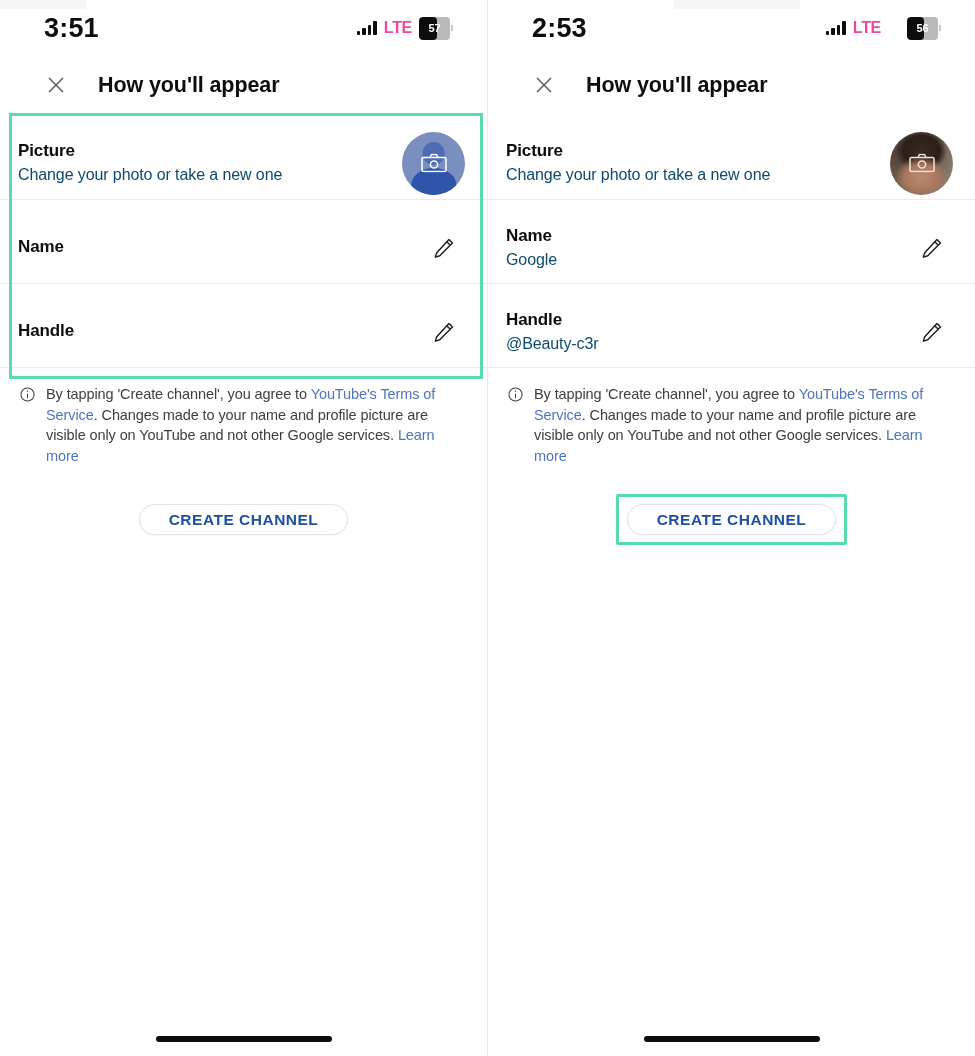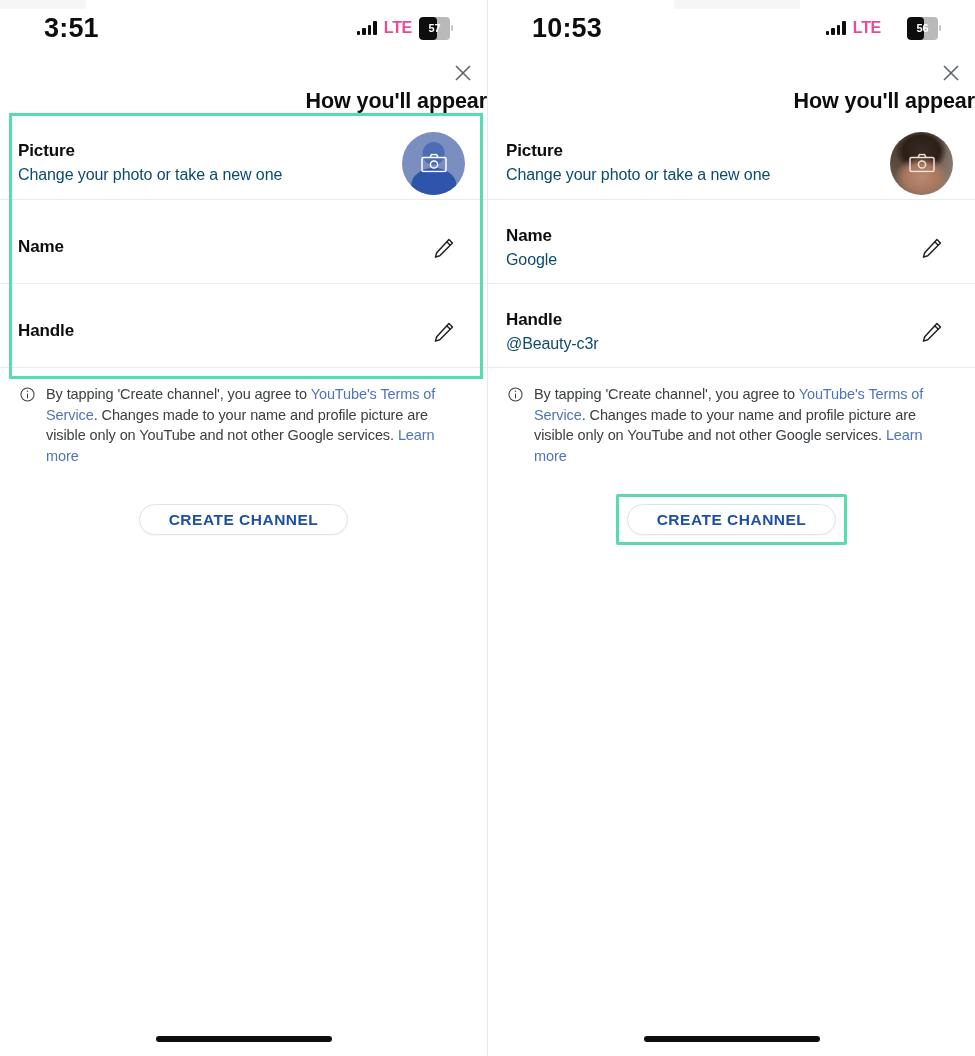--- a/index.html
+++ b/index.html
@@ -87,23 +87,22 @@
     width: 2px; height: 6px;
     background: #c9c9c9;
     border-radius: 0 1px 1px 0;
     margin-left: 1px;
   }
 
   
   .appbar {
     height: 58px;
     display: flex;
-    align-items: flex-end;
-    padding-left: 17px;
-    flex-direction: column;
+    align-items: center;
+    padding-left: 32px;
   }
   .close-btn {
     width: 48px; height: 48px;
     display: flex; align-items: center; justify-content: center;
     cursor: pointer;
   }
   .appbar-title {
     font-size: 21.5px;
     font-weight: bold;
     color: #0d0d0d;
@@ -373,21 +372,21 @@
       </div>
     </div>
 
     <div class="home-indicator"></div>
   </div>
 
   <div class="panel right">
     <div class="top-artifact" style="left:186px;width:126px;"></div>
 
     <div class="statusbar">
-      <div class="status-time">10:53</div>
+      <div class="status-time">2:53</div>
       <div class="status-right">
         <span class="signal-bars">
             <i></i>
             <i></i>
             <i></i>
             <i></i>
           </span>
         <span class="lte-label">LTE</span>
         <span style="display:flex;align-items:center;padding-left:19px;">
           <span class="battery">

